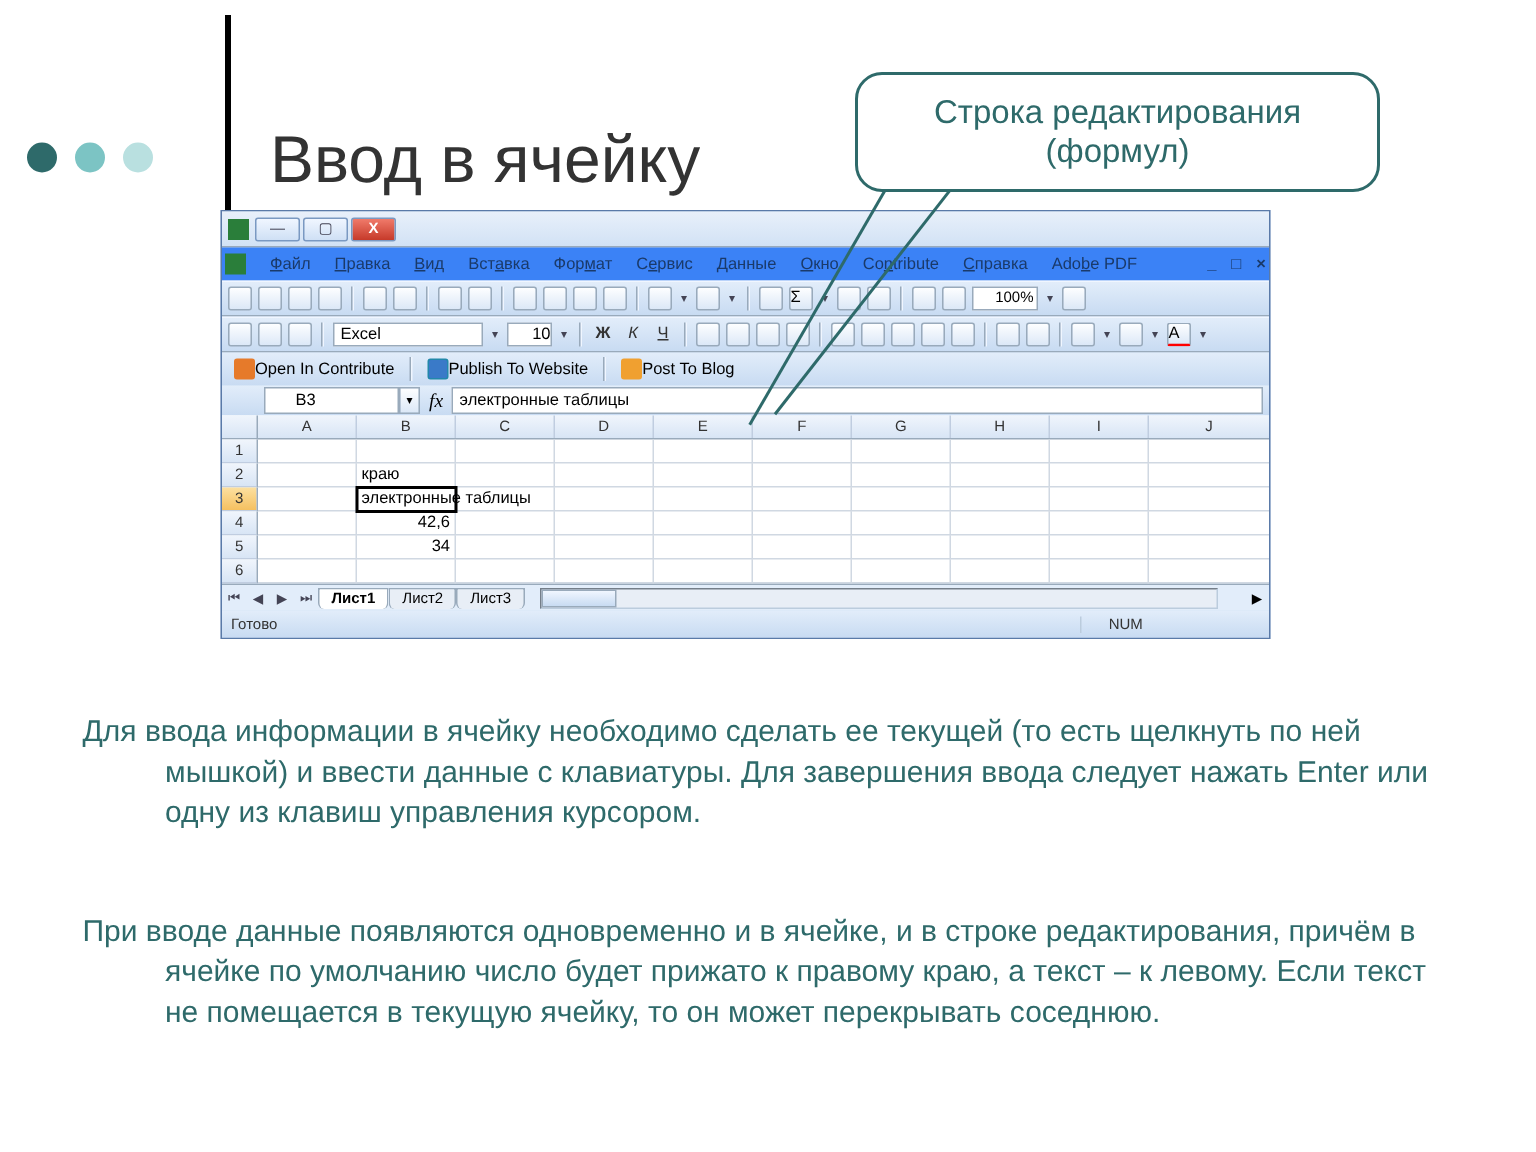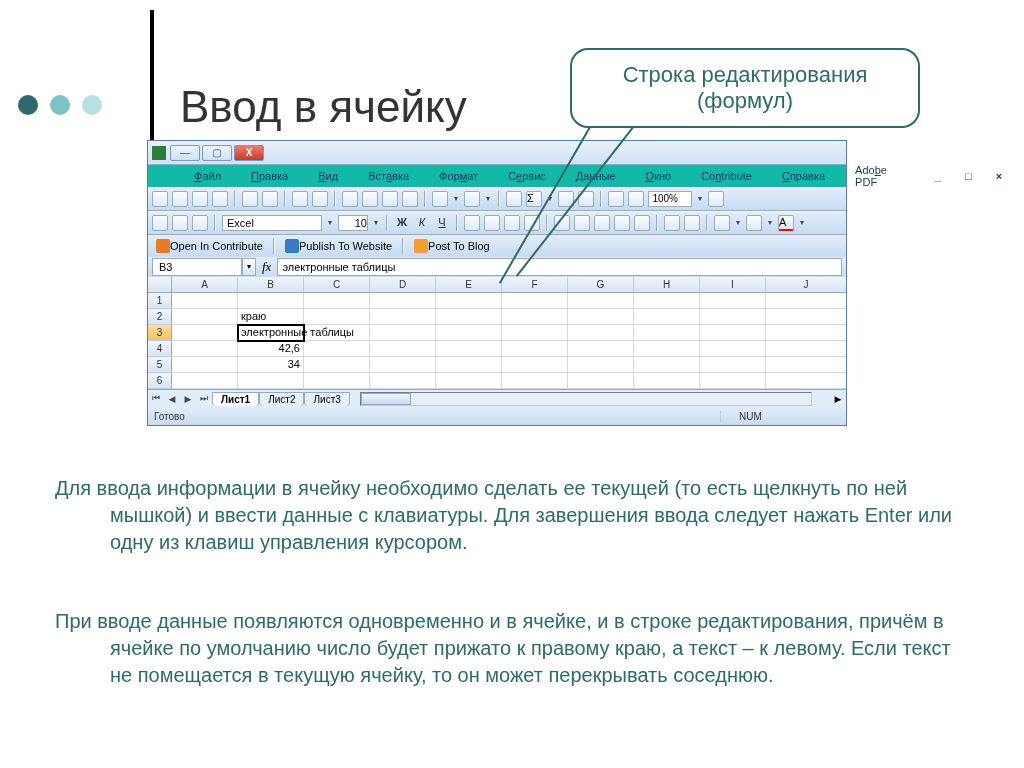--- a/index.html
+++ b/index.html
@@ -17,50 +17,50 @@
   .cl2 { top: 118px; left: 640px; width: 200px; transform: rotate(128deg); }
 
   .excel-win { position: absolute; top: 140px; left: 147px; width: 700px; border: 1px solid #5a7aa8; background: #cfe0f5; font-size: 11px; }
   .ex-title { display: flex; align-items: center; height: 24px; background: linear-gradient(#e8f0fa,#d2e2f5); border-bottom: 1px solid #9ab; padding: 0 4px; }
   .ex-title-icon { width: 14px; height: 14px; background: #2a7e3a; margin-right: 4px; display: inline-block; }
   .ex-title-text { flex: 1; color: #333; }
   .winctl { display: flex; gap: 2px; }
   .winbtn { width: 30px; height: 16px; border: 1px solid #7a99c2; background: linear-gradient(#f0f6ff,#cfe0f5); border-radius: 2px; text-align: center; font-size: 10px; line-height: 14px; color: #445; }
   .winbtn.close { background: linear-gradient(#f07a6a,#c63a2a); color: #fff; font-weight: bold; }
 
-  .ex-menu { display: flex; align-items: center; height: 22px; background: #14b8a6; padding: 0 16px; gap: 18px; }
+  .ex-menu { display: flex; align-items: center; height: 22px; background: #3b82f6; padding: 0 2px; gap: 4px; }
   .ex-menu-icon { width: 14px; height: 14px; background: #2a7e3a; margin-right: 6px; }
   .ex-menu-item { padding: 2px 6px; color: #1a3a6a; }
   .ex-menu-item u { text-decoration: underline; }
   .ex-menu-spacer { flex: 1; }
   .subwinctl { font-size: 11px; color: #1a3a6a; margin-left: 6px; font-weight: bold; }
 
   .ex-row { display: flex; align-items: center; height: 24px; background: linear-gradient(#e2edfa,#c8dbf2); border-top: 1px solid #f0f6ff; border-bottom: 1px solid #9ab; padding: 0 4px; gap: 4px; }
   .tbtn { width: 16px; height: 16px; border: 1px solid #9ab; background: linear-gradient(#fdfeff,#dce8f7); border-radius: 2px; display:inline-block; }
   .tsep { width: 2px; height: 16px; border-left: 1px solid #9ab; border-right: 1px solid #f0f6ff; margin: 0 2px; }
   .tdrop { width: 8px; height: 16px; font-size: 8px; color: #445; text-align:center; line-height:16px; }
-  .zoom-box { width: 44px; height: 16px; background: #fff; border: 1px solid #9ab; font-size: 10px; text-align: right; padding-right: 13px; line-height: 14px; }
+  .zoom-box { width: 44px; height: 16px; background: #fff; border: 1px solid #9ab; font-size: 10px; text-align: right; padding-right: 2px; line-height: 14px; }
 
   .font-box { width: 100px; height: 16px; background: #fff; border: 1px solid #9ab; padding: 0 4px; line-height: 14px; }
   .size-box { width: 30px; height: 16px; background: #fff; border: 1px solid #9ab; text-align: right; line-height: 14px; }
   .fmt-btn { width: 16px; height: 16px; text-align: center; font-size: 11px; line-height: 14px; color: #333; }
   .fmt-btn.b { font-weight: bold; }
   .fmt-btn.i { font-style: italic; }
   .fmt-btn.u { text-decoration: underline; }
   .color-underline { border-bottom: 2px solid #f00; }
 
   .contrib-row { display: flex; align-items: center; height: 22px; background: linear-gradient(#e2edfa,#c8dbf2); padding: 0 4px; gap: 4px; }
   .contrib-btn { display: flex; align-items: center; gap: 0; padding: 1px 4px; }
   .cicon { width: 14px; height: 14px; border-radius: 2px; display:inline-block; }
   .cicon.orange { background: #e67a2a; }
   .cicon.blue { background: #3a7ac8; border: 1px solid #28a; }
   .cicon.orange2 { background: #f0a030; }
 
   .namebox-row { display: flex; align-items: center; height: 20px; background: linear-gradient(#e2edfa,#c8dbf2); }
-  .name-box { width: 90px; height: 18px; background: #fff; border: 1px solid #9ab; padding: 0 6px; line-height: 16px; margin-left: 4px; }
+  .name-box { width: 90px; height: 18px; background: #fff; border: 1px solid #9ab; padding: 0 20px; line-height: 16px; margin-left: 28px; }
   .name-arrow { width: 14px; height: 18px; background: linear-gradient(#fdfeff,#dce8f7); border: 1px solid #9ab; text-align: center; font-size: 8px; line-height: 16px; }
   .fx { padding: 0 6px; font-family: 'Times New Roman'; font-style: italic; font-size: 13px; }
   .formula-box { flex: 1; height: 18px; background: #fff; border: 1px solid #9ab; padding: 0 4px; line-height: 16px; margin-right: 4px; }
 
   .grid { background: #fff; }
   .colheads { display: flex; height: 16px; background: linear-gradient(#f0f5fc,#d8e5f5); border-bottom: 1px solid #9ab; }
   .corner { width: 24px; border-right: 1px solid #9ab; background: linear-gradient(#f0f5fc,#d8e5f5); }
   .colh { width: 66px; border-right: 1px solid #c0cde0; text-align: center; font-size: 10px; line-height: 16px; color: #333; }
   .colh.endcap { flex:1; border-right:none; }
   .gridrow { display: flex; height: 16px; }

